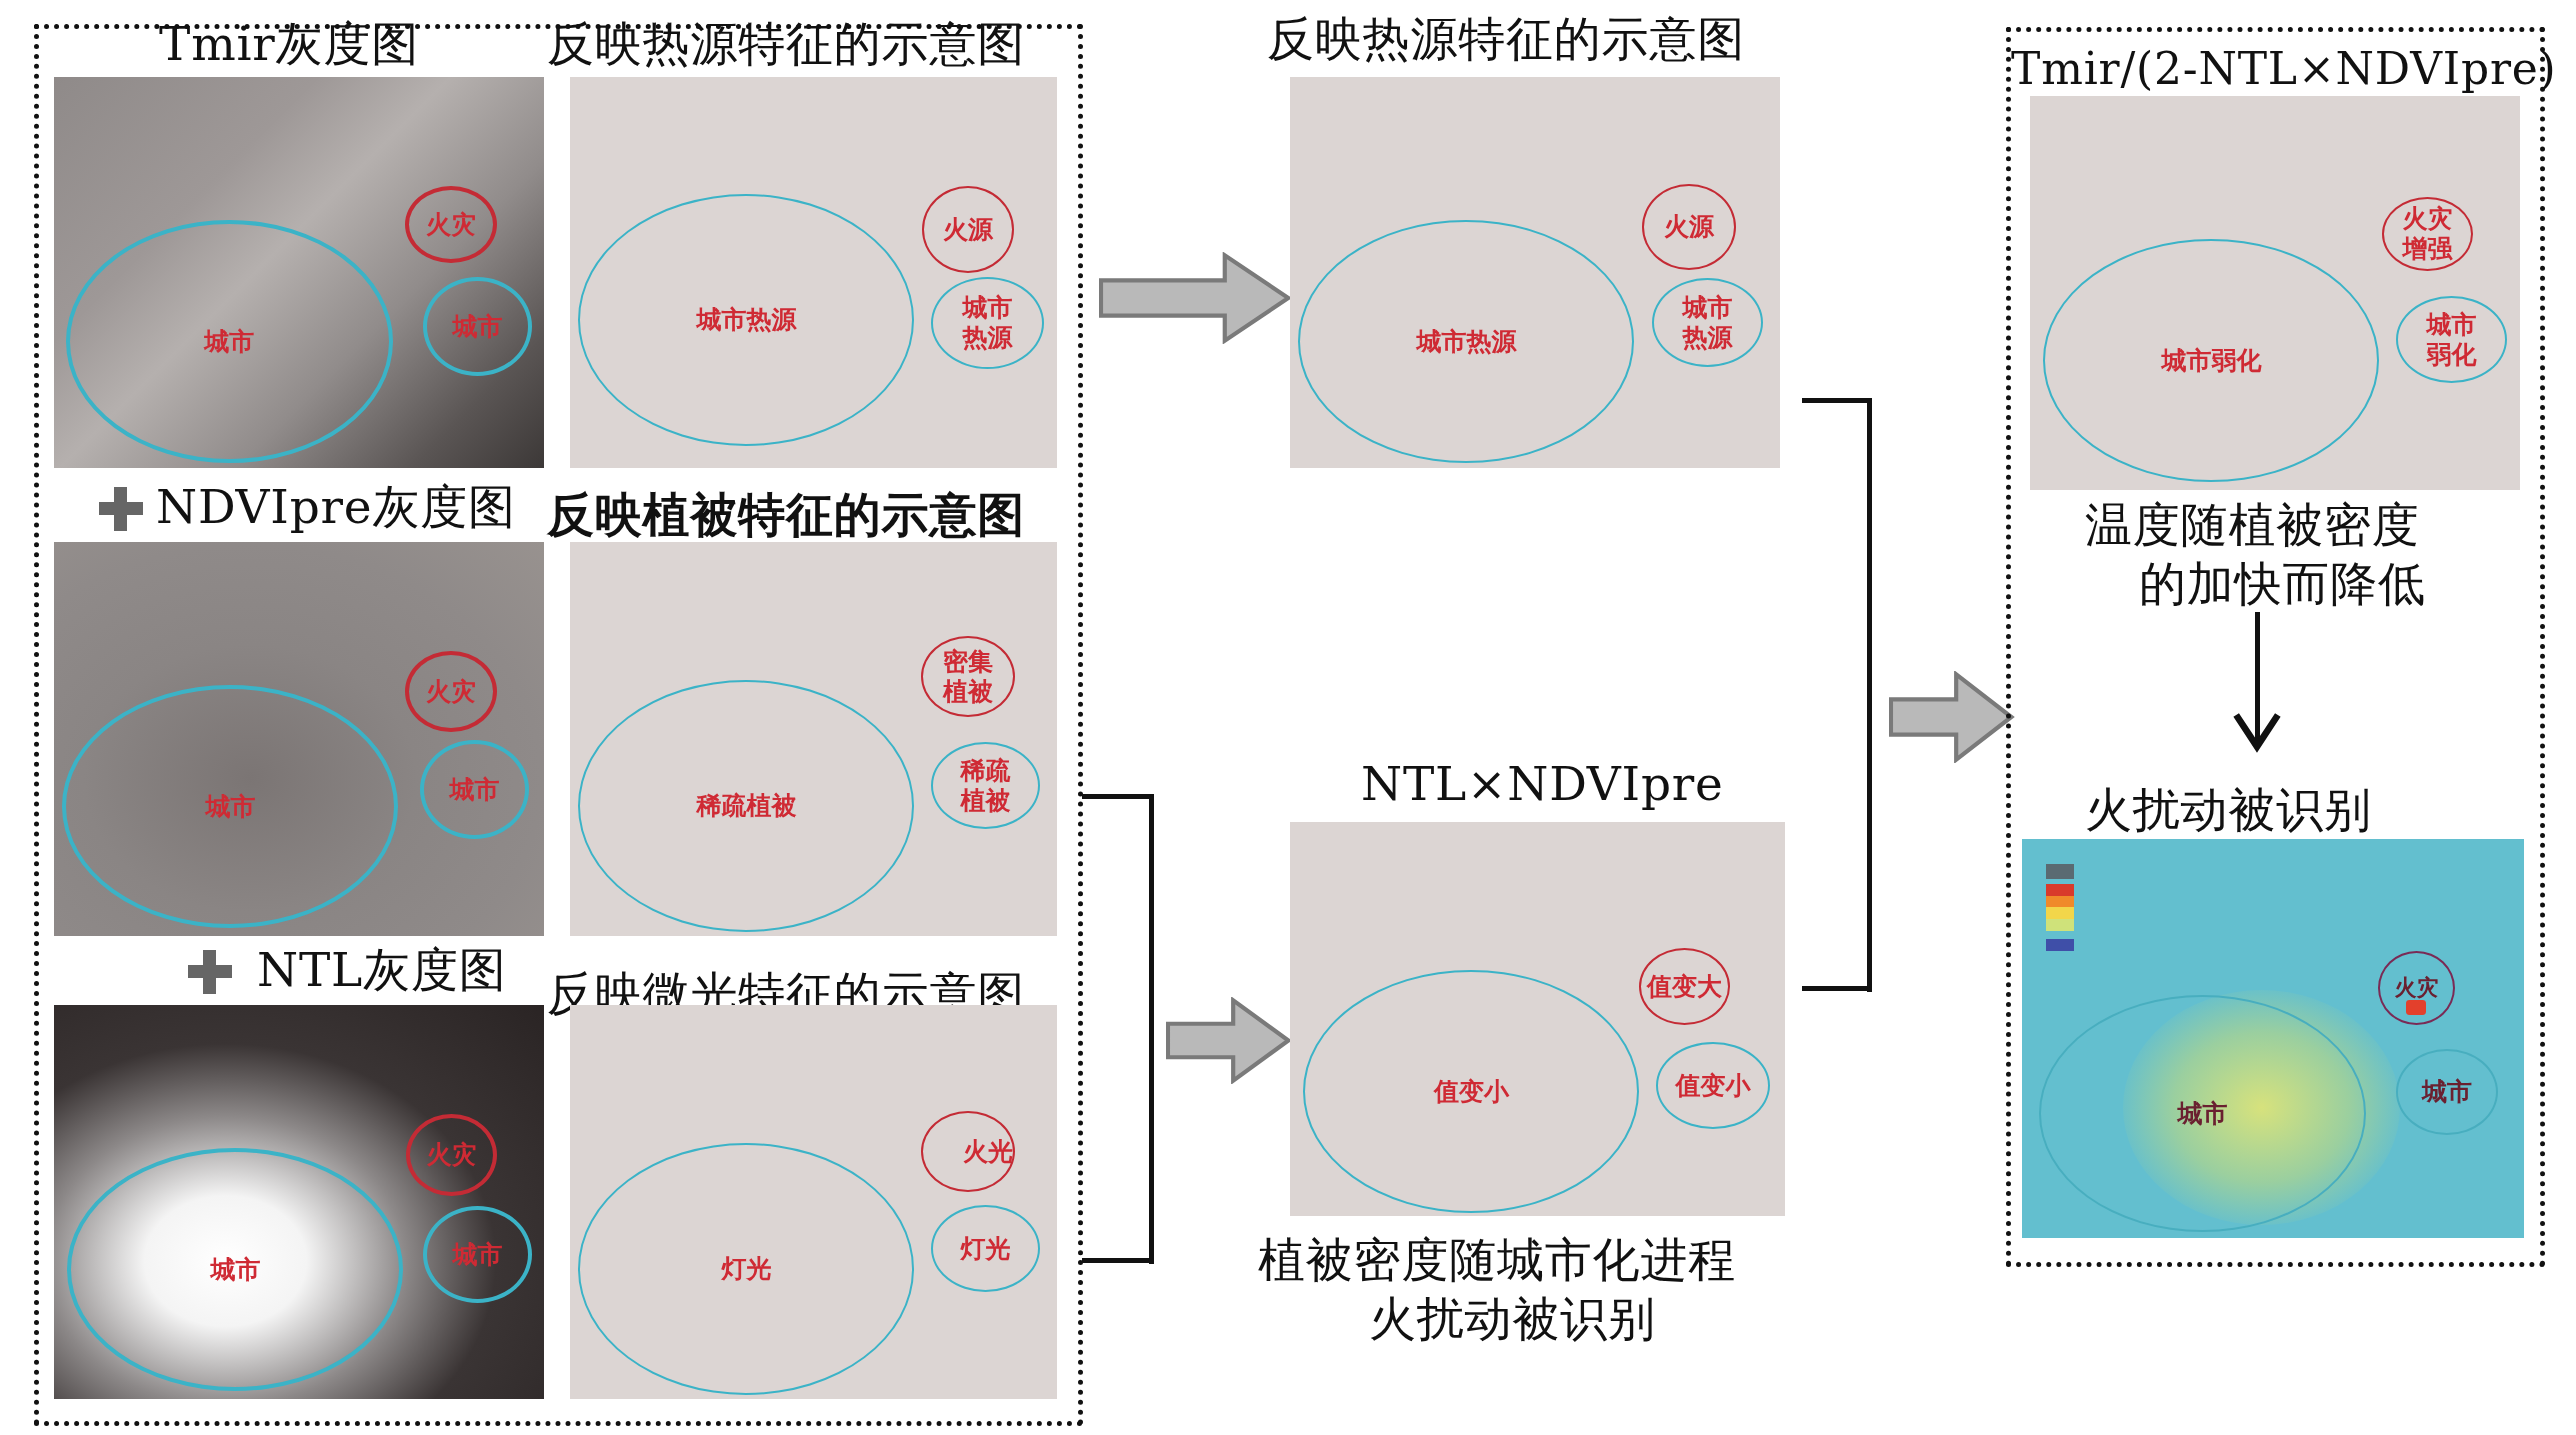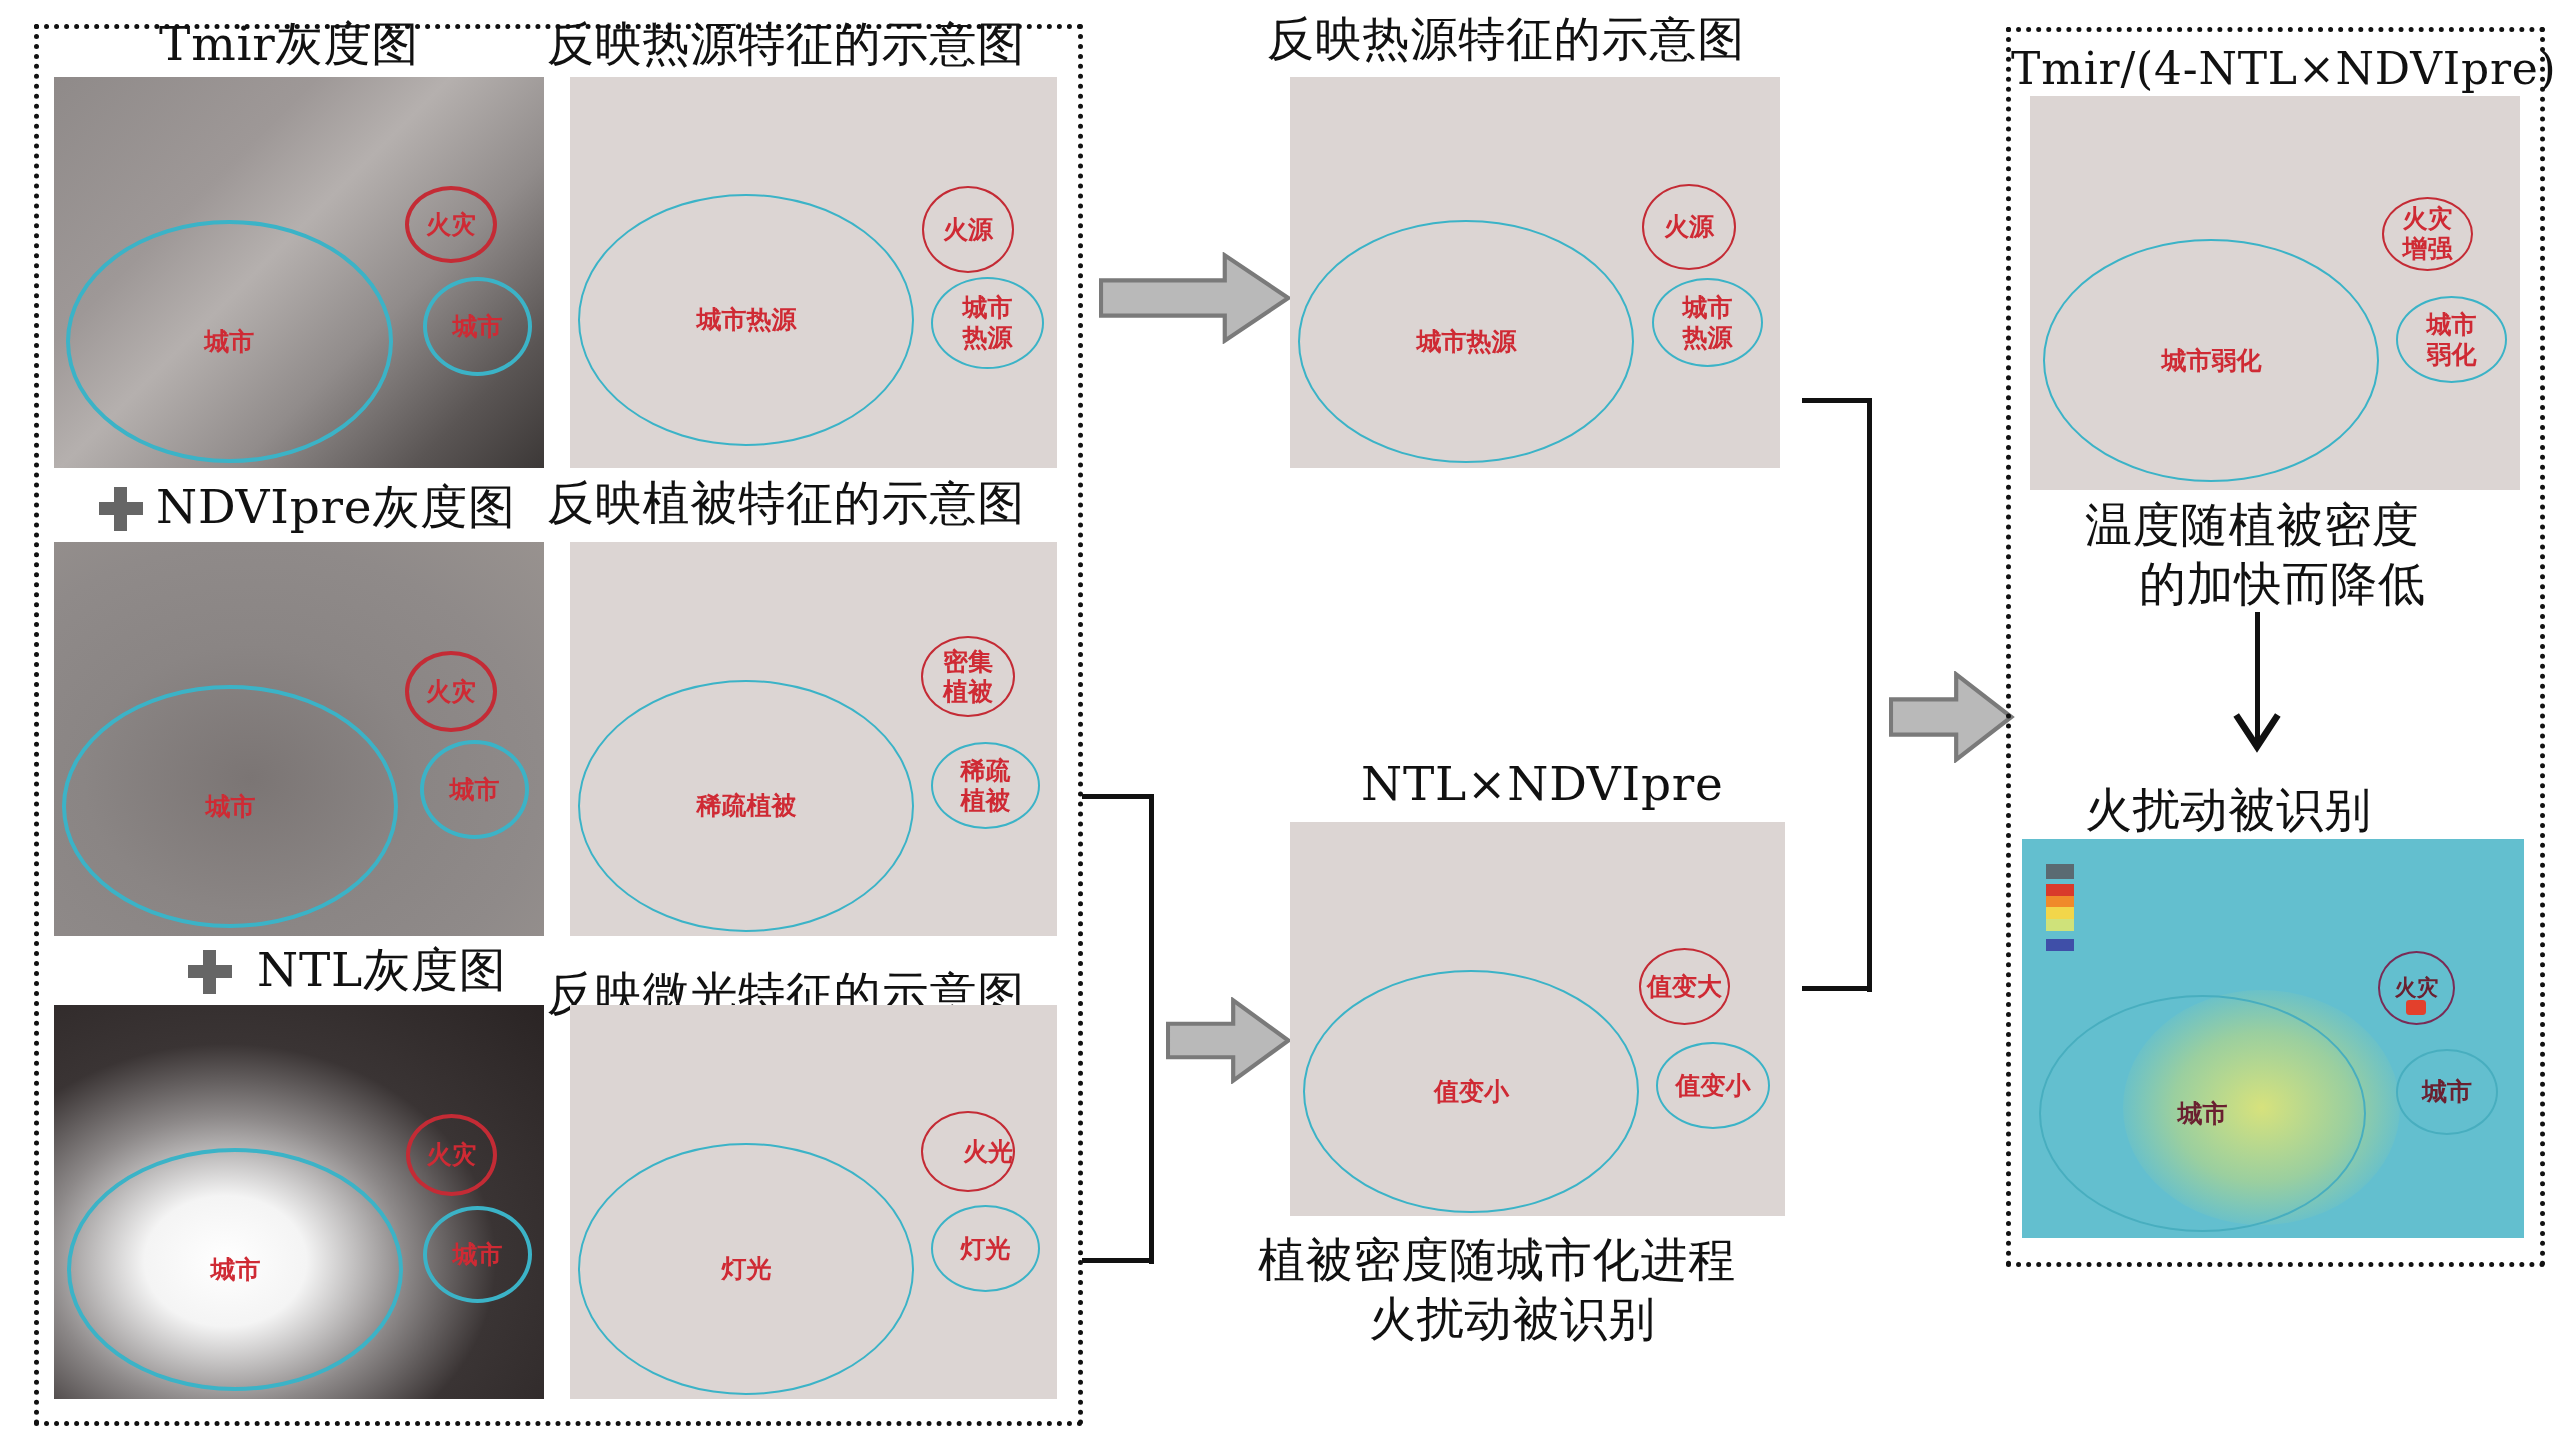--- a/index.html
+++ b/index.html
@@ -54,21 +54,21 @@
   <div class="ell red thin" style="left:352px;top:109px;width:92px;height:87px;">
       <span class="etxt">火源</span>
     </div>
   <div class="ell cyan thin" style="left:361px;top:200px;width:113px;height:92px;">
       <span class="etxt" style="width:59px">城市热源</span>
     </div>
 </div>
 
 <div class="plus" style="left:99px;top:487px;"></div>
 <div class="lbl" style="left:156px;top:480px;">NDVIpre灰度图</div>
-<div class="lbl" style="left:547px;top:476px;">反映植被特征的示意图</div>
+<div class="lbl" style="left:547px;top:488px;font-weight:bold;">反映植被特征的示意图</div>
 
 <div class="panel gray2" style="left:54px;top:542px;width:490px;height:394px;">
   <div class="ell cyan" style="left:8.4px;top:143px;width:336px;height:243px;">
       <span class="etxt">城市</span>
     </div>
   <div class="ell red" style="left:351px;top:109px;width:92px;height:81px;">
       <span class="etxt">火灾</span>
     </div>
   <div class="ell cyan" style="left:366px;top:198px;width:109px;height:99px;">
       <span class="etxt">城市</span>
@@ -153,21 +153,21 @@
 <div class="lbl" style="left:1369px;top:1292px;">火扰动被识别</div>
 
 <div class="line" style="left:1802px;top:398px;width:70px;height:5px;"></div>
 <div class="line" style="left:1867px;top:398px;width:5px;height:594px;"></div>
 <div class="line" style="left:1802px;top:986px;width:70px;height:5px;"></div>
 <svg class="fat-arrow" style="left:1889px;top:671px;" width="126" height="92" viewBox="0 0 150 110">
   <polygon points="2,34 80,34 80,4 146,55 80,106 80,76 2,76" fill="#b9b9b9" stroke="#7a7a7a" stroke-width="5"></polygon>
 </svg>
 
 <div class="dotbox" style="left:2006px;top:27px;width:539px;height:1240px;"></div>
-<div class="lbl" style="left:2011px;top:42px;font-size:44px;">Tmir/(4-NTL×NDVIpre)</div>
+<div class="lbl" style="left:2011px;top:42px;font-size:44px;">Tmir/(2-NTL×NDVIpre)</div>
 <div class="panel" style="left:2030px;top:96px;width:490px;height:394px;">
   <div class="ell cyan thin" style="left:13.4px;top:143px;width:336px;height:243px;">
       <span class="etxt">城市弱化</span>
     </div>
   <div class="ell red thin" style="left:352px;top:101px;width:91px;height:74px;">
       <span class="etxt" style="width:54px">火灾增强</span>
     </div>
   <div class="ell cyan thin" style="left:366px;top:200px;width:111px;height:87px;">
       <span class="etxt" style="width:54px">城市弱化</span>
     </div>

